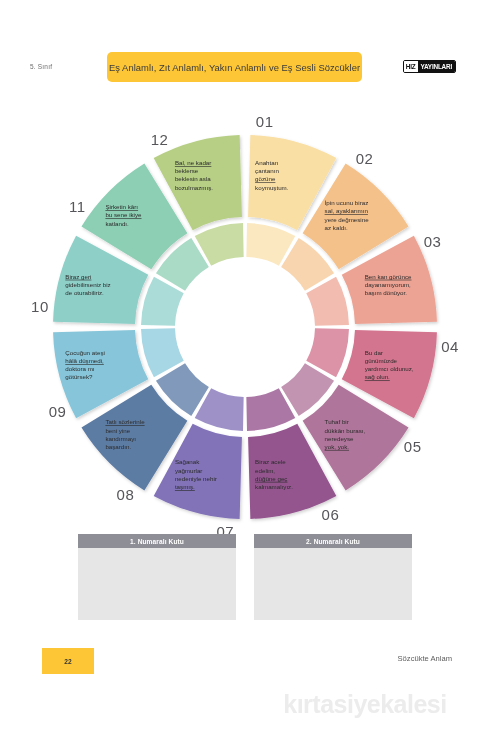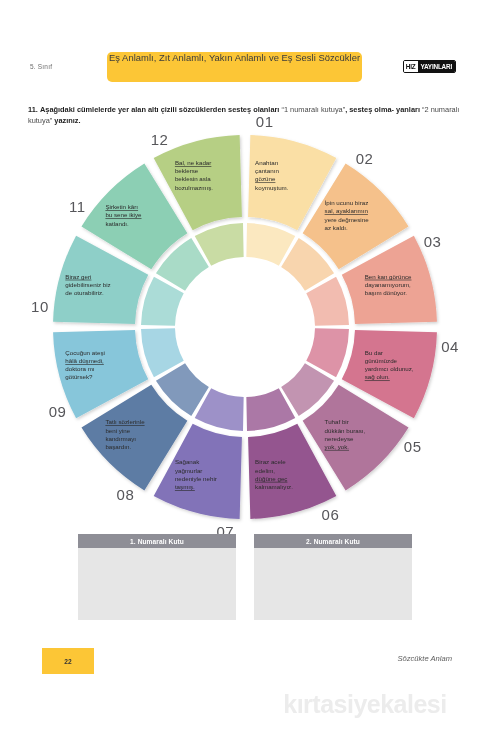--- a/index.html
+++ b/index.html
@@ -16,21 +16,21 @@
   
   .header{position:absolute;left:0;top:52px;width:490px;height:34px;}
   .grade{
     position:absolute;left:30px;top:11px;
     font-size:6.5px;color:#6d6d6d;letter-spacing:.2px;
   }
   .title-pill{
     position:absolute;left:107px;top:0px;
     width:255px;height:30px;border-radius:5px;
     background:#fcc636;
-    display:flex;align-items:flex-start;justify-content:center;
+    display:flex;align-items:center;justify-content:center;
   }
   .title-pill span{
     font-size:9.4px;color:#3b3b3b;letter-spacing:.05px;white-space:nowrap;
   }
   .logo{
     position:absolute;right:34px;top:8px;
     display:flex;align-items:stretch;height:11px;
     border:1px solid #111;border-radius:2px;overflow:hidden;
   }
   .logo .a{
@@ -76,21 +76,21 @@
   .box-body{height:72px;background:#e6e6e6;}
 
   
   .pagenum{
     position:absolute;left:42px;top:648px;width:52px;height:26px;
     background:#fcc636;display:flex;align-items:center;justify-content:center;
   }
   .pagenum span{font-size:6.6px;color:#333;font-weight:bold;}
   .chapter{
     position:absolute;right:38px;top:654px;
-    font-size:7.6px;color:#5d5d5d;font-style:italic;
+    font-size:7.6px;color:#5d5d5d;
   }
   .watermark{
     position:absolute;left:0;top:690px;width:490px;
     text-align:center;padding-left:120px;
     font-size:25px;font-weight:bold;color:#ececec;letter-spacing:-.5px;
   }
 </style>
 </head>
 <body>
 
@@ -100,28 +100,20 @@
     <div class="grade">5. Sınıf</div>
     <div class="title-pill">
       <span>Eş Anlamlı, Zıt Anlamlı, Yakın Anlamlı ve Eş Sesli Sözcükler</span>
     </div>
     <div class="logo">
       <div class="a">HIZ</div>
       <div class="b">YAYINLARI</div>
     </div>
   </div>
 
-  <div class="question">
-    <span class="qnum">11.</span>
-    <b>Aşağıdaki cümlelerde yer alan altı çizili sözcüklerden sesteş olanları</b>
-    <span class="light">“1 numaralı kutuya”</span><b>, sesteş olma-</b>
-    <b>yanları</b>
-    <span class="light">“2 numaralı kutuya”</span>
-    <b>yazınız.</b>
-  </div>
 
   <div class="wheel-wrap">
     <svg id="wheel-svg" viewBox="0 0 420 392">
       <defs>
         <filter id="softshadow" x="-30%" y="-30%" width="170%" height="170%">
           <feDropShadow dx="1.2" dy="1.6" stdDeviation="1.6" flood-color="#000" flood-opacity="0.18"></feDropShadow>
         </filter>
       </defs>
       <g id="wheel-inner">
           <path d="M212.00,92.02 A104,104 0 0 1 260.26,104.95 L243.83,134.72 A70,70 0 0 0 211.34,126.01 Z" fill="#fbe8c0"></path>

